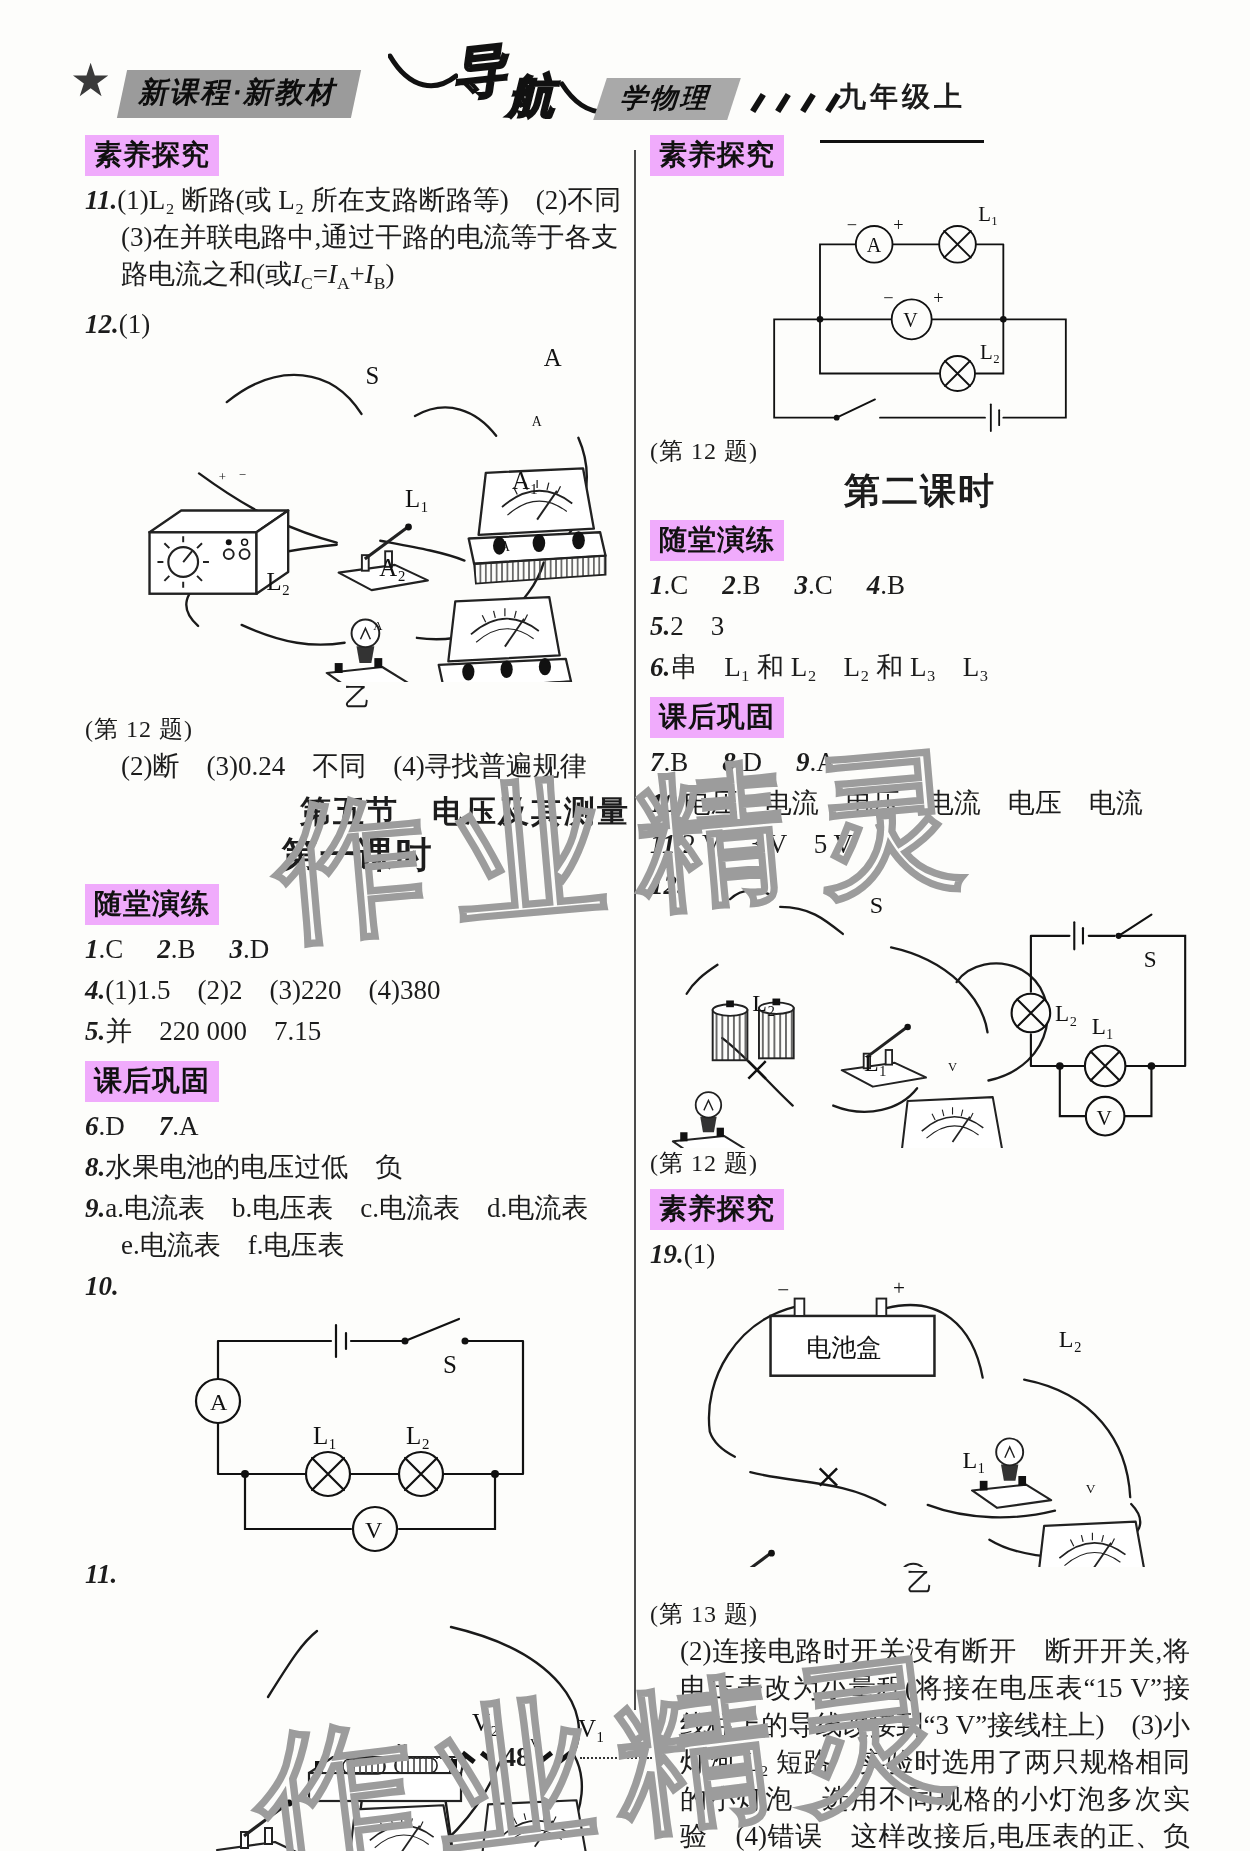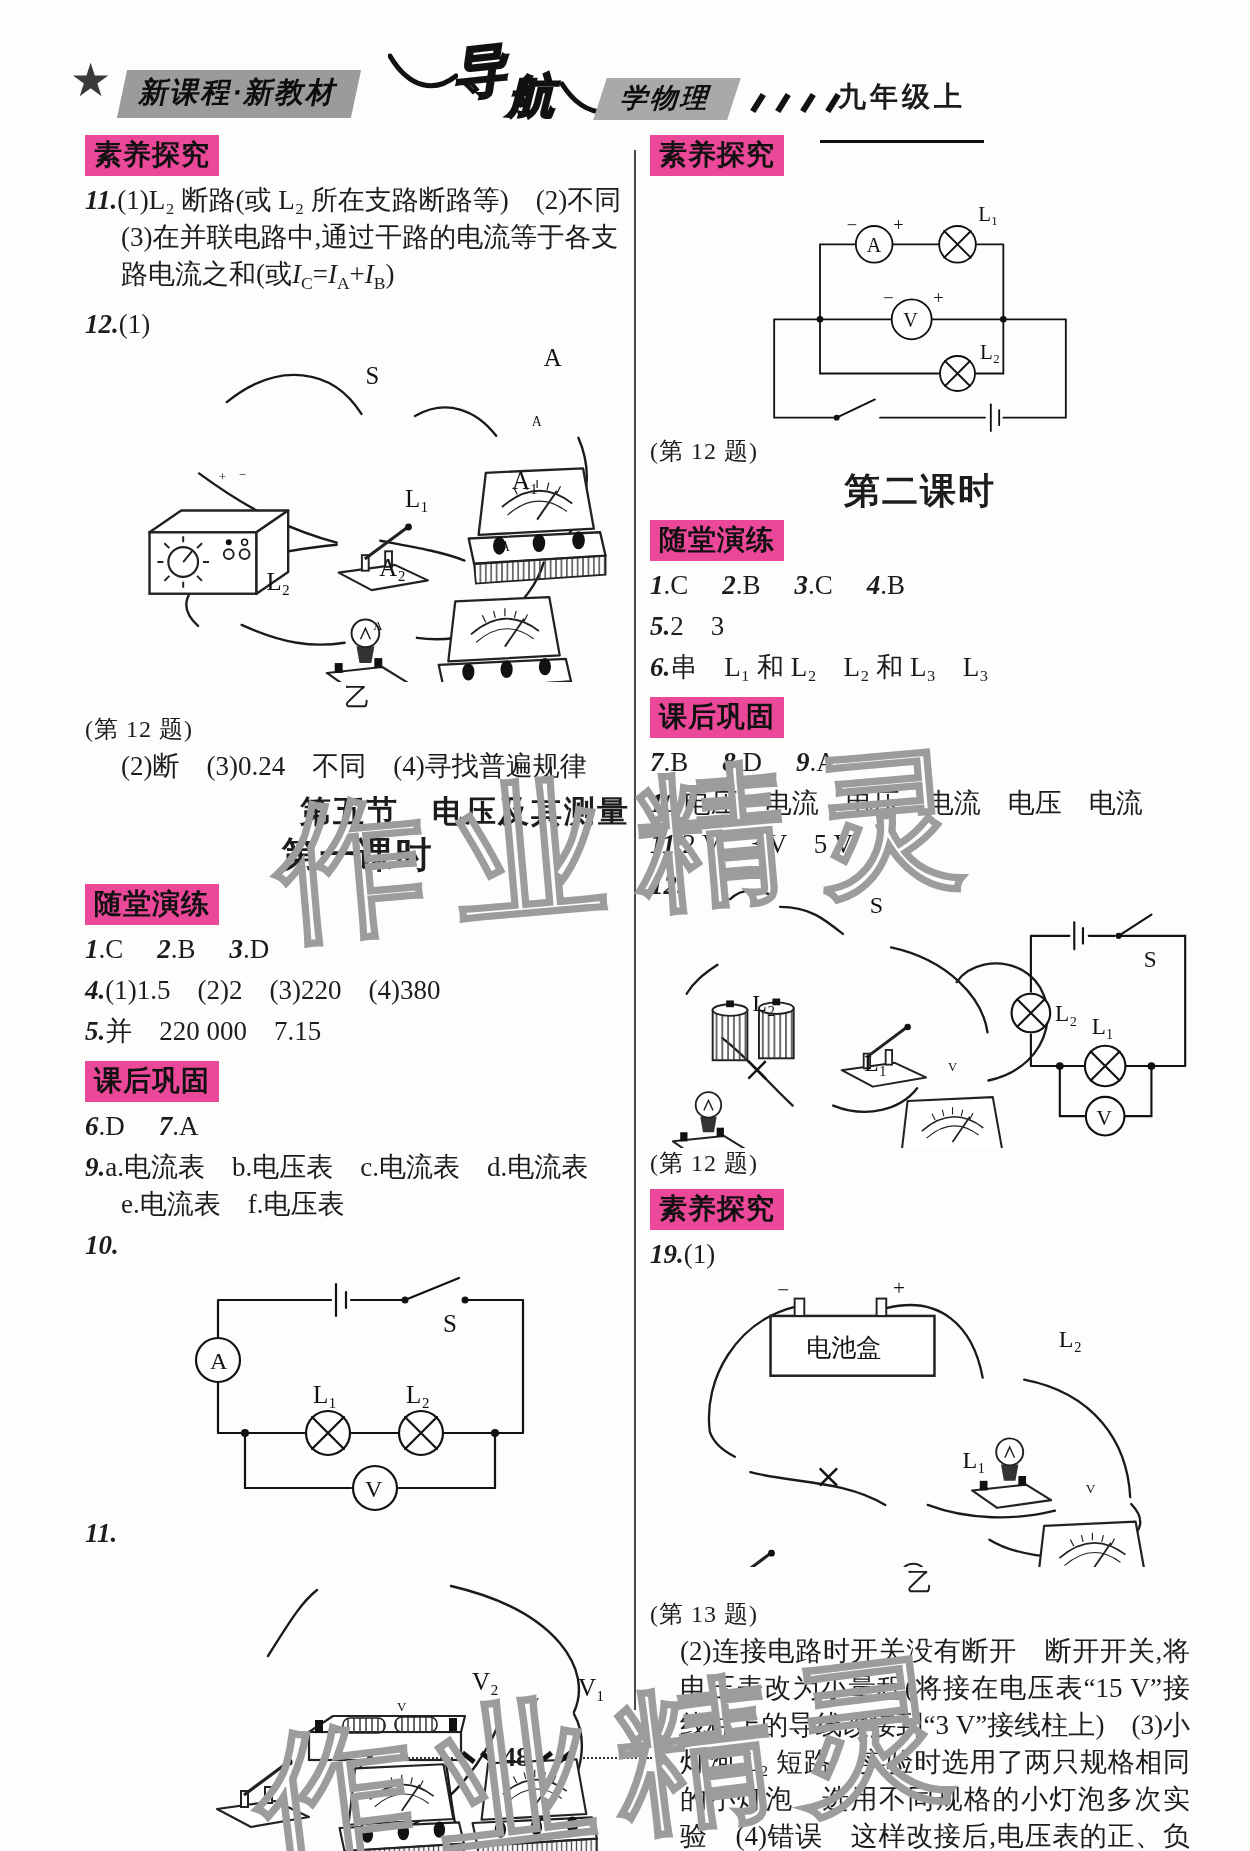--- a/index.html
+++ b/index.html
@@ -22,21 +22,21 @@
            padding:2px 22px 4px;transform:skewX(-18deg);letter-spacing:3px;}
   .slashes{position:absolute;left:748px;top:100px;display:flex;gap:5px;}
   .slashes i{display:block;width:20px;height:6px;background:#111;transform:rotate(-58deg);}
   .grade{position:absolute;left:820px;top:78px;font-weight:700;font-size:28px;
          letter-spacing:4px;border-bottom:3px solid #111;padding:0 18px 24px;}
   
   .col{position:absolute;top:128px;width:545px;font-size:27px;line-height:37px;}
   .col-left{left:85px;}
   .col-right{left:650px;width:540px;}
   .divider{position:absolute;left:634px;top:150px;width:2px;height:1560px;background:#4a4a4a;}
-  .badge{display:inline-block;background:#ec4899;color:#111;font-family:"Liberation Sans",sans-serif;
+  .badge{display:inline-block;background:#f0abfc;color:#111;font-family:"Liberation Sans",sans-serif;
          font-weight:700;font-size:28px;padding:1px 9px 3px;margin:7px 0 6px;letter-spacing:1px;}
   p.ans{margin:0 0 4px;}
   .hang{padding-left:36px;text-indent:-36px;}
   .qn{font-weight:700;font-style:italic;}
   .pair + .pair{margin-left:34px;}
   .sec-title{text-align:right;font-family:"Liberation Sans",sans-serif;font-weight:700;
              font-size:31px;margin:8px 0 4px;letter-spacing:2px;}
   .lesson{text-align:center;font-family:"Liberation Sans",sans-serif;font-weight:700;
           font-size:36px;margin:6px 0 4px;letter-spacing:2px;}
   .fig{text-align:center;margin:4px 0 2px;}
@@ -199,20 +199,21 @@
     <p class="sec-title">第五节　电压及其测量</p>
     <p class="lesson">第一课时</p>
 
     <span class="badge">随堂演练</span>
     <p class="ans"><span class="pair"><b class="qn">1</b><span>.C</span></span><span class="pair"><b class="qn">2</b><span>.B</span></span><span class="pair"><b class="qn">3</b><span>.D</span></span></p>
     <p class="ans hang"><b class="qn">4.</b><span>(1)1.5　(2)2　(3)220　(4)380</span></p>
     <p class="ans hang"><b class="qn">5.</b><span>并　220 000　7.15</span></p>
 
     <span class="badge">课后巩固</span>
     <p class="ans"><span class="pair"><b class="qn">6</b><span>.D</span></span><span class="pair"><b class="qn">7</b><span>.A</span></span></p>
+    <p class="ans hang"><b class="qn">8.</b><span>水果电池的电压过低　负</span></p>
     <p class="ans hang"><b class="qn">9.</b><span>a.电流表　b.电压表　c.电流表　d.电流表　e.电流表　f.电压表</span></p>
     <p class="ans"><b class="qn">10.</b></p>
 
     <div class="fig">
       <svg width="430" height="245" viewBox="0 0 430 245">
         <path class="cw" d="M75,32 H188 M208,32 H260 M322,32 H380 M380,32 V165 M75,32 V70 M75,114 V165 M75,165 H380"></path>
         <path class="cw" d="M193,16 V48" stroke-width="1.8"></path>
         <path class="cw" d="M203,24 V40" stroke-width="4.4"></path>
         <circle cx="262" cy="32" r="3.5" class="node"></circle>
         <path class="cw" d="M262,32 L316,10"></path>

